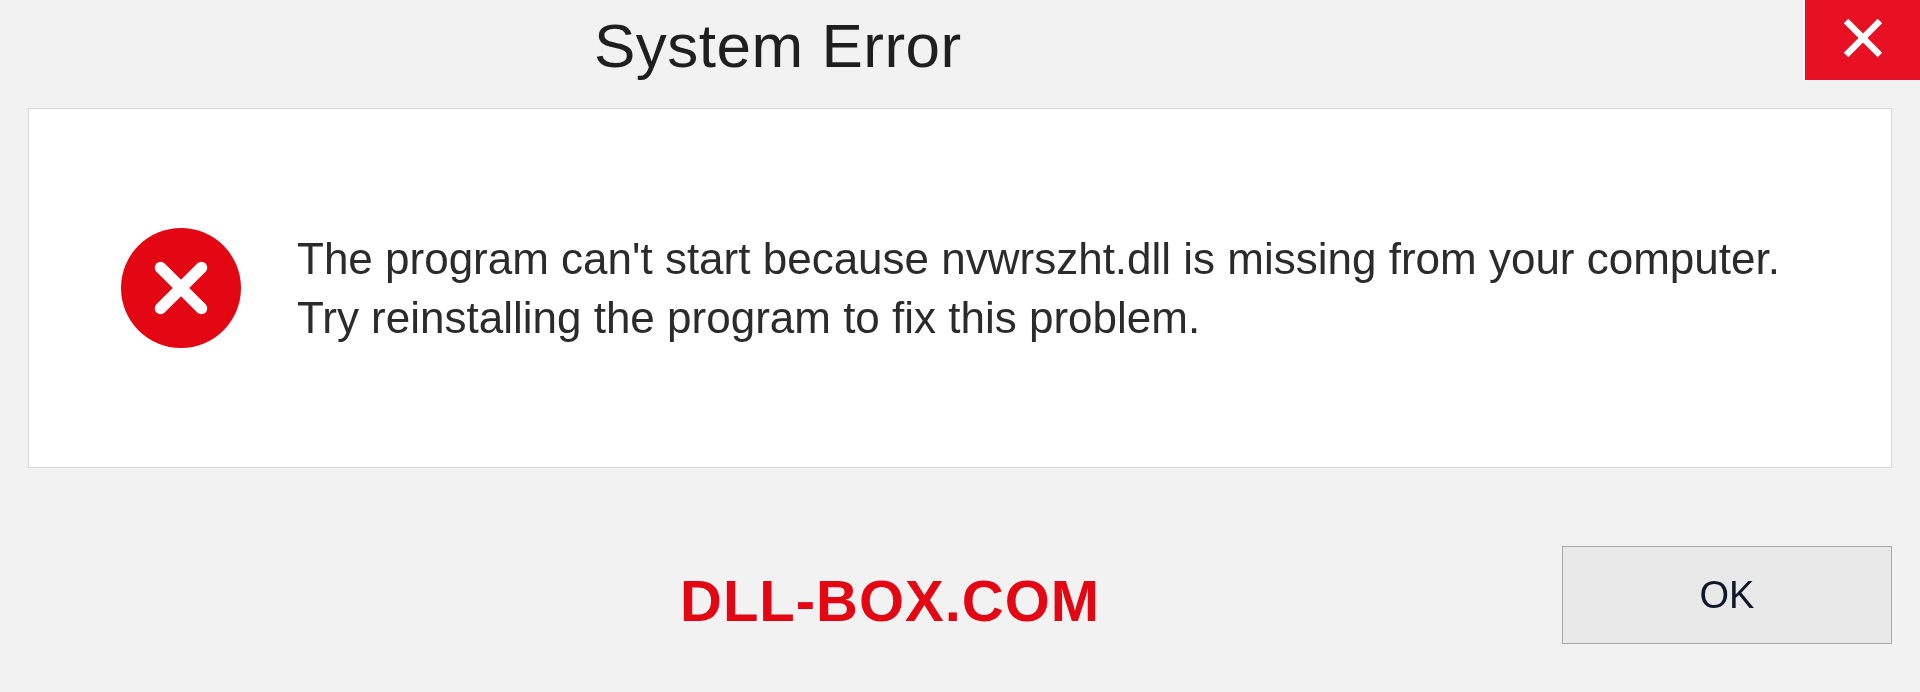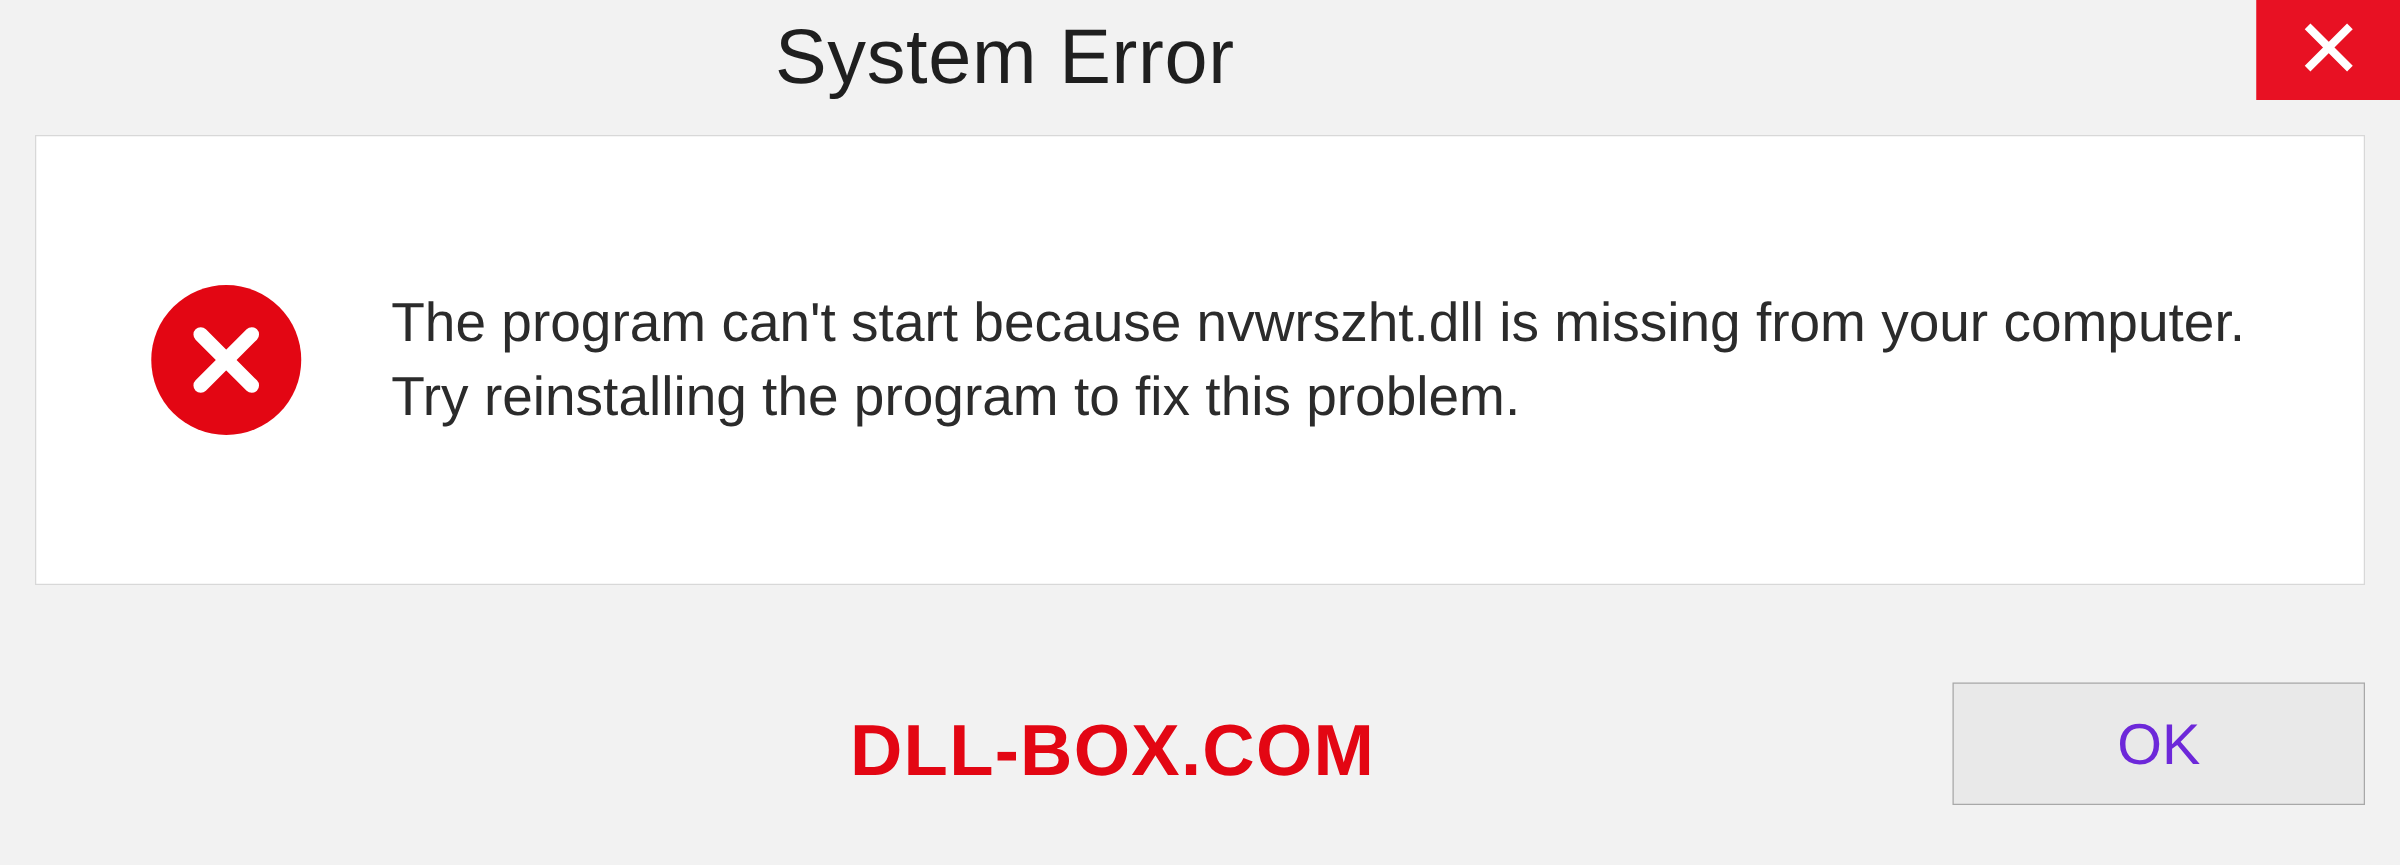--- a/index.html
+++ b/index.html
@@ -15,21 +15,21 @@
       background: #f2f2f2;
     }
     .titlebar {
       position: relative;
       height: 108px;
       display: flex;
       align-items: center;
     }
     .title-text {
       position: absolute;
-      left: 620px;
+      left: 594px;
       top: 10px;
       font-size: 62px;
       color: #1f1f1f;
       font-weight: 400;
       letter-spacing: 0.5px;
     }
     .close-btn {
       position: absolute;
       top: 0; right: 0;
       width: 115px; height: 80px;
@@ -62,21 +62,20 @@
       align-items: center;
       justify-content: center;
       flex-shrink: 0;
     }
     .error-circle svg { width: 70px; height: 70px; }
     .message {
       font-size: 44px;
       color: #2b2b2b;
       line-height: 1.35;
       max-width: 1500px;
-      margin-left: 16px;
     }
 
     .footer-area {
       position: absolute;
       left: 28px; right: 28px;
       top: 468px; bottom: 28px;
     }
     .watermark {
       position: absolute;
       left: 652px;
@@ -91,22 +90,22 @@
       position: absolute;
       right: 0;
       bottom: 20px;
       width: 330px;
       height: 98px;
       background: #e9e9e9;
       border: 1px solid #a8a8a8;
       display: flex;
       align-items: center;
       justify-content: center;
-      font-size: 46px;
-      color: #6d28d9;
+      font-size: 38px;
+      color: #0f172a;
       cursor: default;
     }
   </style>
 </head>
 <body>
 
 <div class="window">
 
   <div class="titlebar">
     <div class="title-text">System Error</div>

